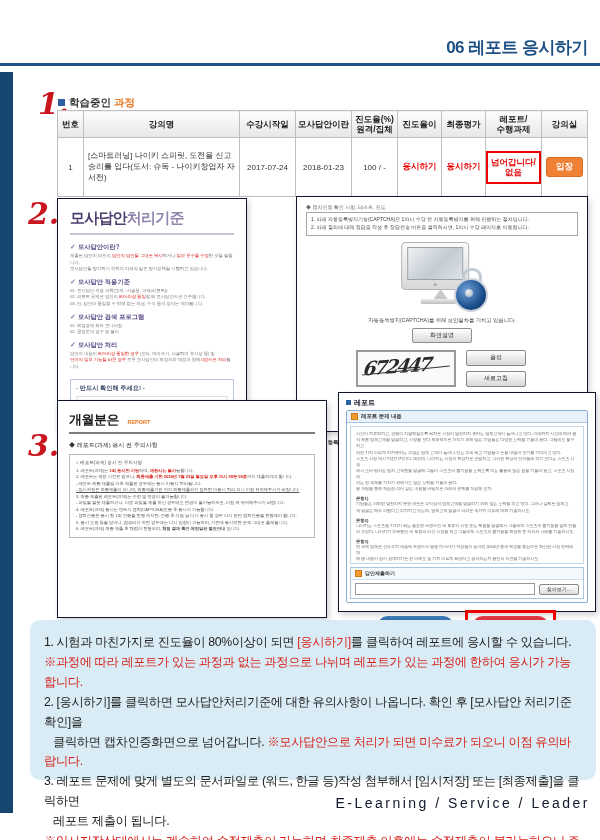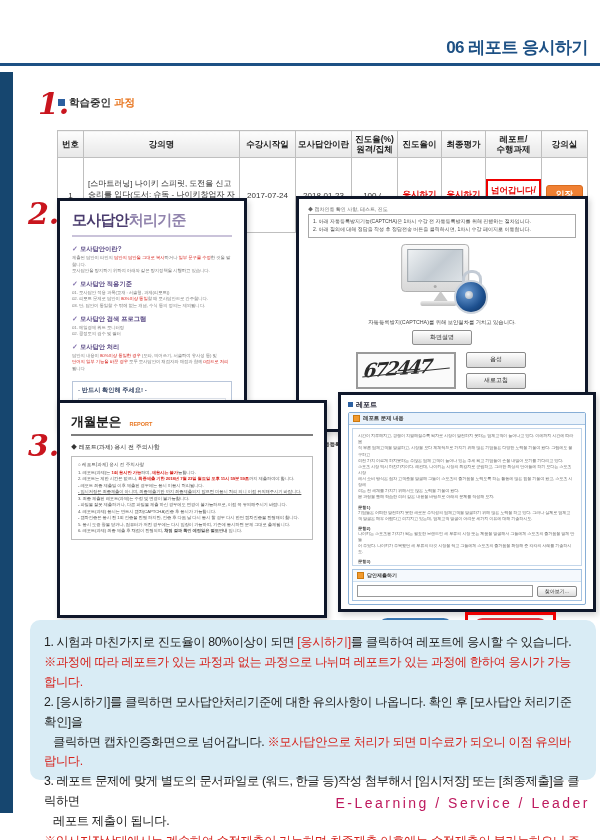--- a/index.html
+++ b/index.html
@@ -7,45 +7,45 @@
        font-family:"Liberation Sans",sans-serif;}
   
   .r{color:#d6221c;} .rb{color:#d6221c;font-weight:bold;} .b{font-weight:bold;}
   .bl{color:#2b4fa2;font-weight:bold;} .u{text-decoration:underline;}
 
   
   .header-title{position:absolute;top:36px;right:12px;font-size:17px;font-weight:bold;
                 color:#1d5084;letter-spacing:-0.5px;}
   .header-rule{position:absolute;top:63px;left:0;width:600px;height:3px;background:#1d5084;}
   .side-bar{position:absolute;top:72px;left:0;width:13px;height:741px;background:#16466f;}
-  .footer{position:absolute;top:795px;right:10px;font-size:14px;color:#be185d;letter-spacing:2.5px;}
+  .footer{position:absolute;top:795px;right:10px;font-size:14px;color:#0f172a;letter-spacing:2.5px;}
 
   .step-num{position:absolute;font-family:"DejaVu Serif",serif;font-style:italic;font-weight:bold;
             font-size:30px;color:#c9151e;}
   #num1{left:38px;top:86px;} #num2{left:28px;top:196px;} #num3{left:28px;top:428px;}
 
   
   .sec1-head{position:absolute;left:58px;top:96px;font-size:10.5px;font-weight:bold;color:#333;}
   .bsq{display:inline-block;width:7px;height:7px;background:#2b5fa0;margin-right:4px;}
   .accent-orange{color:#e87722;}
   .course-table{position:absolute;left:57px;top:110px;width:531px;border-collapse:collapse;
-                table-layout:fixed;background:#fff;margin-top:20px;}
+                table-layout:fixed;background:#fff;}
   .course-table th{background:linear-gradient(#fdfdfd,#e7e7e7);border:1px solid #bfbfbf;
                    font-size:8.5px;color:#222;padding:3px 1px;white-space:pre-line;line-height:1.2;}
   .course-table td{border:1px solid #bfbfbf;font-size:8px;color:#333;text-align:center;
                    padding:2px 1px;height:42px;vertical-align:middle;}
-  td.course{text-align:left;padding:16px 4px;line-height:1.35;}
+  td.course{text-align:left;padding:8px 4px;line-height:1.35;}
   .red-link{color:#e60000;font-weight:bold;font-size:8.5px;cursor:pointer;}
   .report-cell-box{border:2px solid #ee0000;color:#e60000;font-weight:bold;font-size:8.5px;
                    padding:4px 0;white-space:pre-line;line-height:1.25;margin:0;}
   .enter-btn{display:inline-block;background:#f08033;border:1px solid #d96d20;color:#fff;
              font-size:8.5px;font-weight:bold;padding:3px 9px;border-radius:3px;cursor:pointer;}
 
   
-  .panel{position:absolute;background:#fff;border:3px solid #0f172a;
+  .panel{position:absolute;background:#fff;border:1px solid #0f172a;
          box-shadow:2px 3px 6px rgba(0,0,0,.18);box-sizing:border-box;}
   #criteria-panel{left:57px;top:198px;width:190px;height:230px;padding:10px 12px;}
   #captcha-panel{left:296px;top:196px;width:292px;height:236px;padding:7px 9px;}
   #report-notice-panel{left:57px;top:400px;width:270px;height:218px;padding:9px 11px;}
   #report-panel{left:338px;top:392px;width:258px;height:220px;padding:5px 7px;}
 
   
   .crit-title{font-size:15px;letter-spacing:-0.8px;border-bottom:2px solid #cac3da;
               padding-bottom:5px;margin-bottom:8px;}
   .crit-title .t1{color:#4a3c6e;font-weight:bold;} .crit-title .t2{color:#9184ad;font-weight:bold;}

